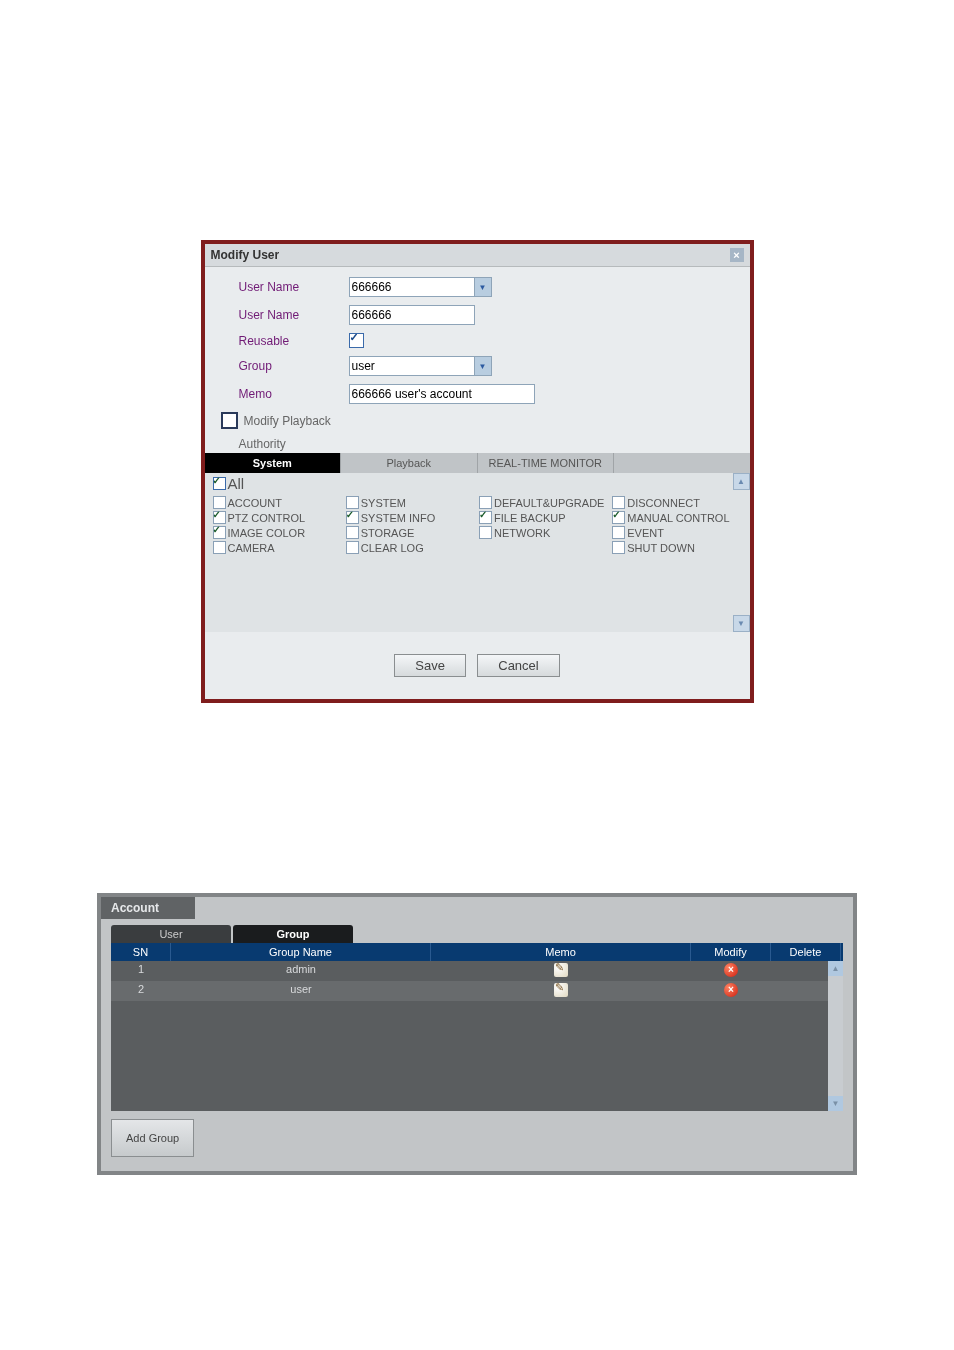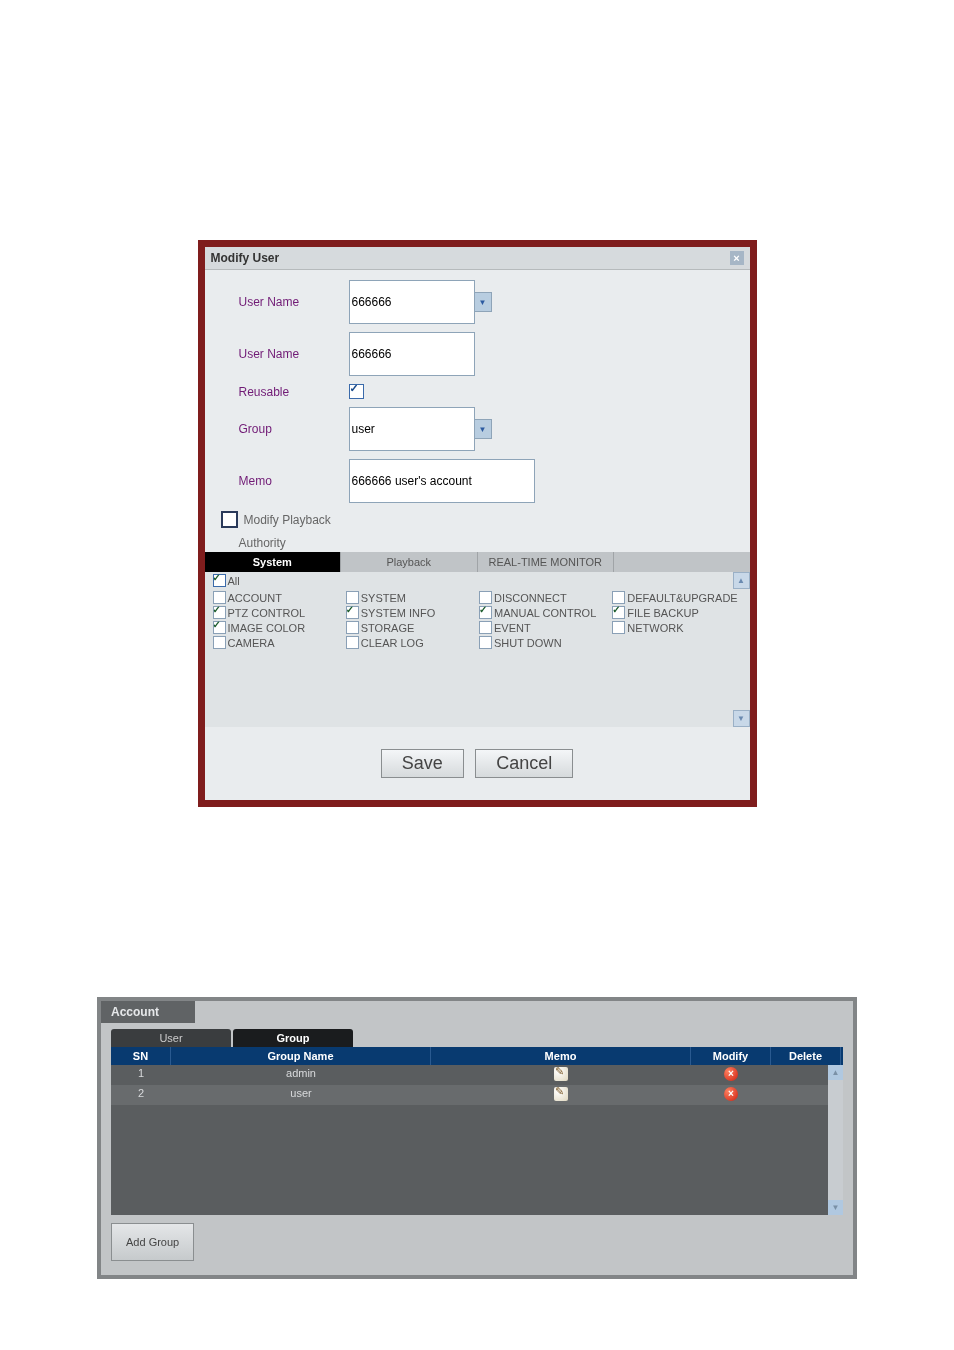--- a/index.html
+++ b/index.html
@@ -7,21 +7,21 @@
       padding: 0;
       background: #fff;
       font-family: Arial, sans-serif;
       font-size: 12px;
       width: 954px;
     }
     
     .dialog-wrap {
       margin: 240px auto 4px auto;
       width: 545px;
-      border: 7px solid #7f1d1d;
+      border: 4px solid #7f1d1d;
       background: #e9ecee;
     }
     .dialog-title {
       background: #d6dadd;
       border-bottom: 1px solid #b6babc;
       padding: 4px 6px;
       font-weight: bold;
       color: #333;
       display: flex;
       justify-content: space-between;
@@ -50,21 +50,21 @@
       width: 110px;
       color: #701a75;
       font-size: 12px;
     }
     .indent-label {
       margin-left: 18px;
     }
     .text-input {
       border: 1px solid #8ea4b8;
       height: 18px;
-      padding: 12px 2px;
+      padding: 0 2px;
       font-size: 12px;
       width: 120px;
       background: #fff;
     }
     .text-input.wide {
       width: 180px;
     }
     .select-btn {
       width: 16px;
       height: 18px;
@@ -206,21 +206,21 @@
       text-align: center;
       padding: 18px 0 22px 0;
       background: #e9ecee;
     }
     .btn {
       display: inline-block;
       border: 1px solid #8a8e90;
       background: linear-gradient(#f4f6f8,#d6dadc);
       padding: 3px 20px;
       margin: 0 4px;
-      font-size: 18px;
+      font-size: 13px;
       color: #444;
       cursor: pointer;
     }
 
     
     .account-wrap {
       margin: 190px auto 0 auto;
       width: 752px;
       background: #828587;
       padding: 4px;
@@ -260,21 +260,21 @@
     }
     .group-table {
       margin: 0 10px;
     }
     .gt-head {
       display: grid;
       grid-template-columns: 60px 260px 260px 80px 70px;
       background: #083a70;
       color: #fff;
       font-size: 11px;
-      font-weight: bold;
+      font-weight: normal;
     }
     .gt-head > div {
       text-align: center;
       padding: 3px 0;
       border-right: 1px solid #2a5a90;
     }
     .gt-body-wrap {
       position: relative;
       background: #5a5d5f;
       height: 150px;
@@ -402,21 +402,21 @@
       <div class="tab active">System</div>
       <div class="tab">Playback</div>
       <div class="tab">REAL-TIME MONITOR</div>
       <div class="tab spacer"></div>
     </div>
 
     <div class="perm-area">
       <div class="scroll-up">▲</div>
       <div class="all-row">
         <span class="pchk checked" style="width:11px;height:11px;border:1px solid #3a6aaa;background:#fff;position:relative;margin-right:2px"></span>
-        <span style="font-size:11px;color:#555">All</span>
+        <span style="font-size:15px;color:#555">All</span>
       </div>
       <div class="perm-grid">
         <div>
           <div class="perm-item">
               <span class="pchk"></span>
               <span>ACCOUNT</span>
             </div>
           <div class="perm-item">
               <span class="pchk checked"></span>
               <span>PTZ CONTROL</span>
@@ -444,47 +444,47 @@
               <span>STORAGE</span>
             </div>
           <div class="perm-item">
               <span class="pchk"></span>
               <span>CLEAR LOG</span>
             </div>
         </div>
         <div>
           <div class="perm-item">
               <span class="pchk"></span>
+              <span>DEFAULT&amp;UPGRADE</span>
+            </div>
+          <div class="perm-item">
+              <span class="pchk checked"></span>
+              <span>FILE BACKUP</span>
+            </div>
+          <div class="perm-item">
+              <span class="pchk"></span>
+              <span>NETWORK</span>
+            </div>
+        </div>
+        <div>
+          <div class="perm-item">
+              <span class="pchk"></span>
               <span>DISCONNECT</span>
             </div>
           <div class="perm-item">
               <span class="pchk checked"></span>
               <span>MANUAL CONTROL</span>
             </div>
           <div class="perm-item">
               <span class="pchk"></span>
               <span>EVENT</span>
             </div>
           <div class="perm-item">
               <span class="pchk"></span>
               <span>SHUT DOWN</span>
-            </div>
-        </div>
-        <div>
-          <div class="perm-item">
-              <span class="pchk"></span>
-              <span>DEFAULT&amp;UPGRADE</span>
-            </div>
-          <div class="perm-item">
-              <span class="pchk checked"></span>
-              <span>FILE BACKUP</span>
-            </div>
-          <div class="perm-item">
-              <span class="pchk"></span>
-              <span>NETWORK</span>
             </div>
         </div>
       </div>
       <div style="height:70px"></div>
       <div class="scroll-down">▼</div>
     </div>
 
   </div>
   <div class="btn-row">
     <span class="btn">Save</span>

